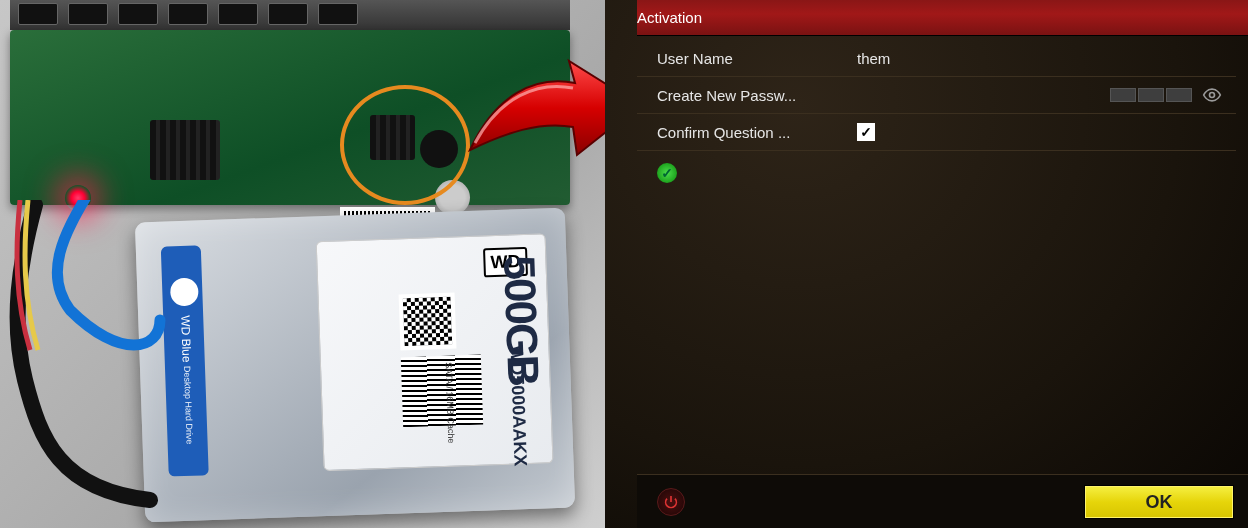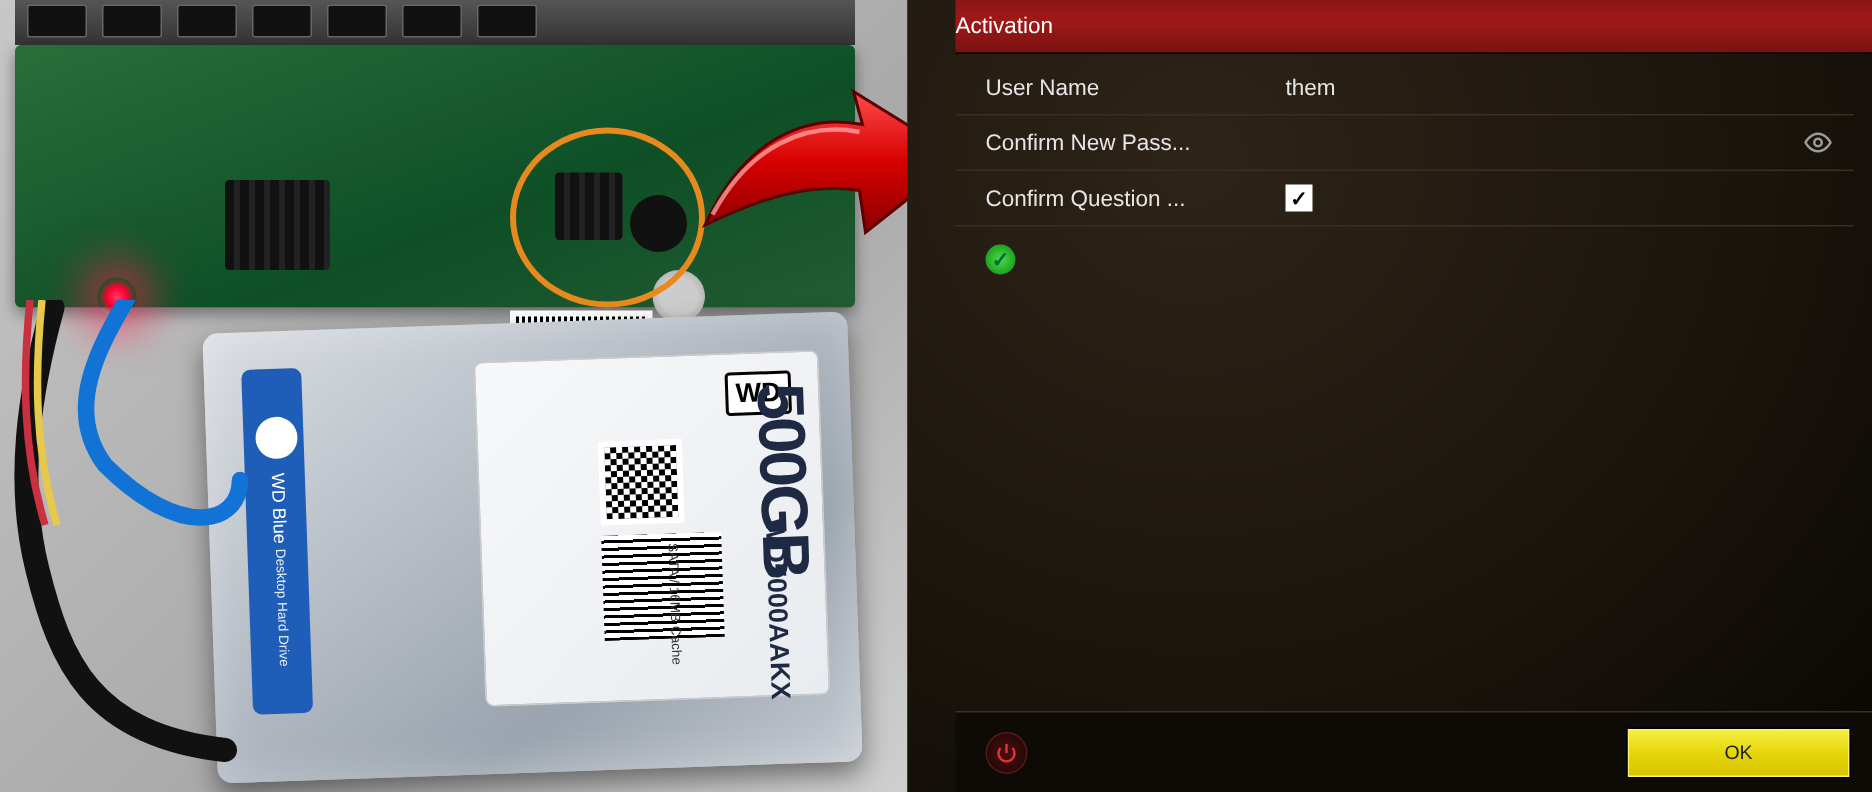--- a/index.html
+++ b/index.html
@@ -172,23 +172,24 @@
     width:28px; height:28px; border-radius:50%;
     background: radial-gradient(circle,#4a0f0f,#1c0505);
     border:1px solid #5a1a1a;
     display:flex; align-items:center; justify-content:center;
     color:#d33;
   }
   .power-btn svg{width:16px;height:16px;}
   .spacer { flex:1; }
   .btn {
     min-width:150px; height:34px; line-height:32px;
-    text-align:center; font-size:13px;
+    text-align:center; font-size:18px;
     border:1px solid #000;
     cursor:pointer;
+    font-weight:bold;
   }
   .btn-ok {
     background: linear-gradient(#f6f043,#e6d50a 50%,#d7c400);
     color:#222;
     box-shadow: inset 0 0 0 1px #fff36a;
   }
   .btn-cancel {
     background: linear-gradient(#3a3a3a,#262626);
     color:#eaeaea;
   }
@@ -256,34 +257,39 @@
   <div class="dialog">
     <div class="title-bar">Activation</div>
 
     <div class="form">
 
       <div class="row">
         <div class="lbl">User Name</div>
         <div class="val">them</div>
       </div>
 
-
       <div class="row">
-        <div class="lbl">Confirm New Pass...</div>
+        <div class="lbl">Create New Passw...</div>
         <div class="pw-field">
+          <div class="strength">
+            <span></span>
+              <span></span>
+              <span></span>
+          </div>
           <div class="eye">
             <svg viewBox="0 0 24 24" fill="none" stroke="currentColor" stroke-width="2">
                 <path d="M2 12s3.5-7 10-7 10 7 10 7-3.5 7-10 7S2 12 2 12z"></path>
                 <circle cx="12" cy="12" r="3"></circle>
               </svg>
           </div>
         </div>
       </div>
 
 
+
       <div class="row">
         <div class="lbl">Confirm Question ...</div>
         <div class="checkbox">
           <span>✓</span>
         </div>
       </div>
 
       <div class="hint">
         <div class="check-ic">✓</div>
       </div>

